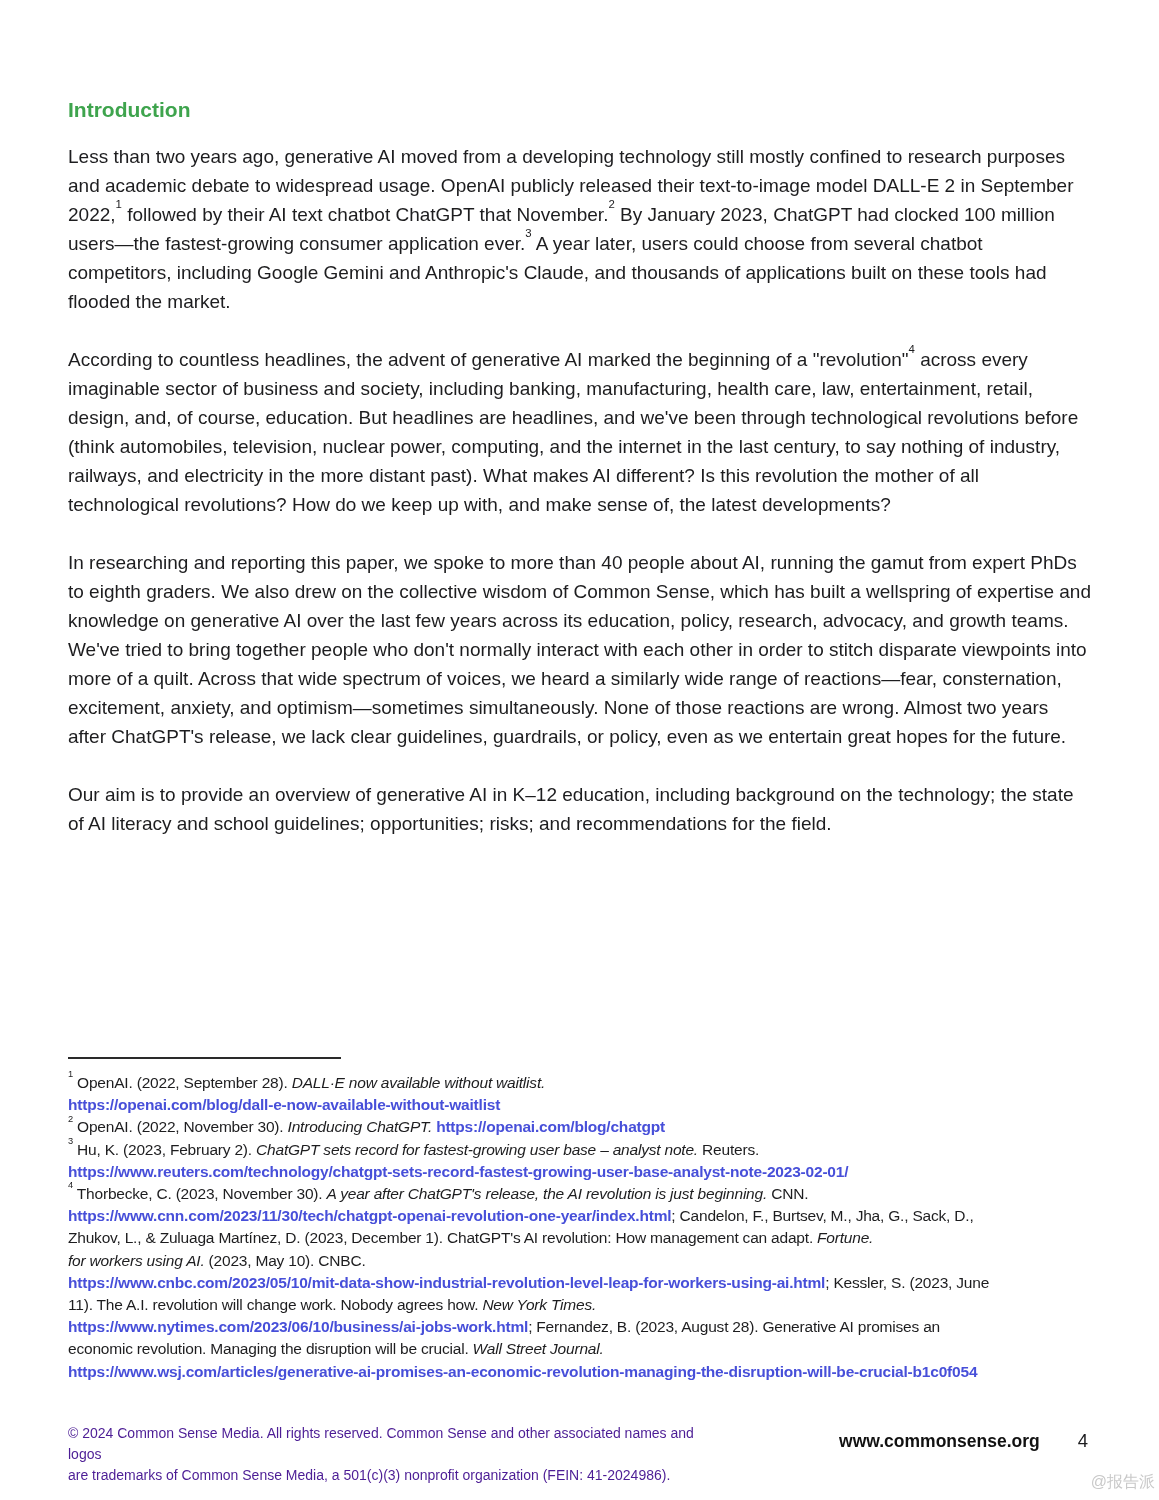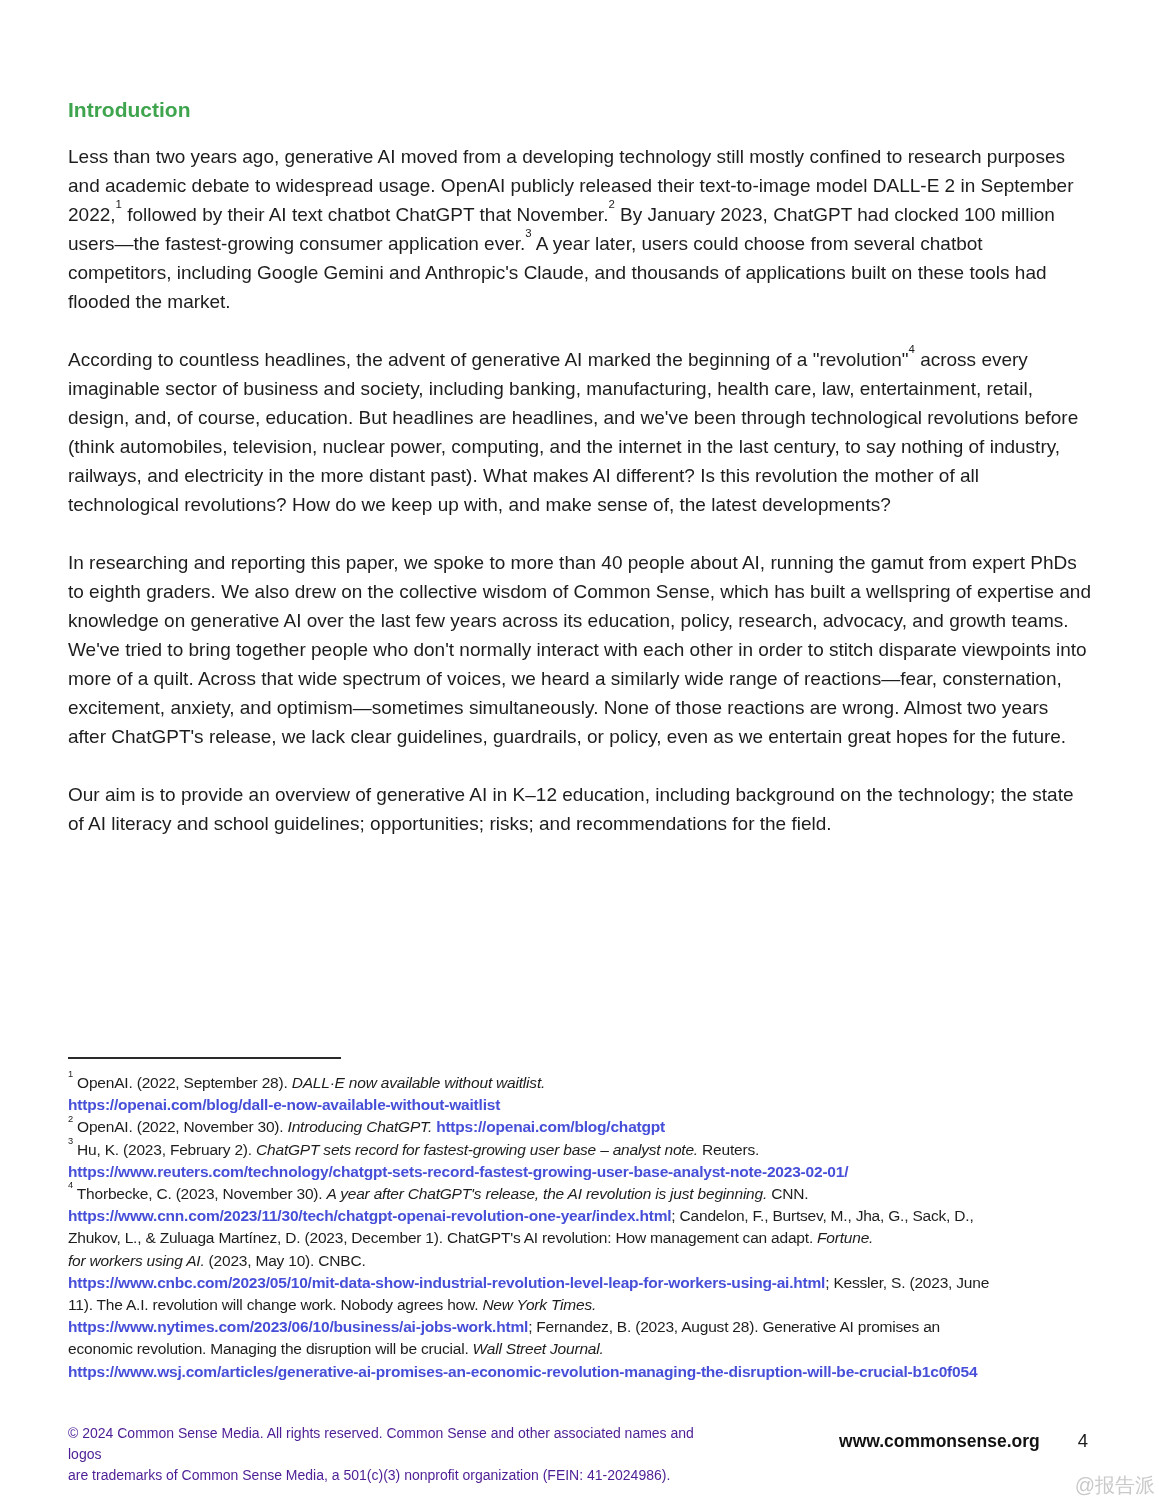--- a/index.html
+++ b/index.html
@@ -84,21 +84,21 @@
     color:#111;
   }
   .pageno{
     font-size:18.5px;
     color:#1d1d1f;
   }
   .watermark{
     position:absolute;
     right:4px;
     top:1472px;
-    font-size:20px;
+    font-size:16px;
     color:#c9c9c9;
   }
 </style>
 </head>
 <body>
 
 <div class="page">
 
   <div class="content">
     <h1 class="page-title">Introduction</h1>

